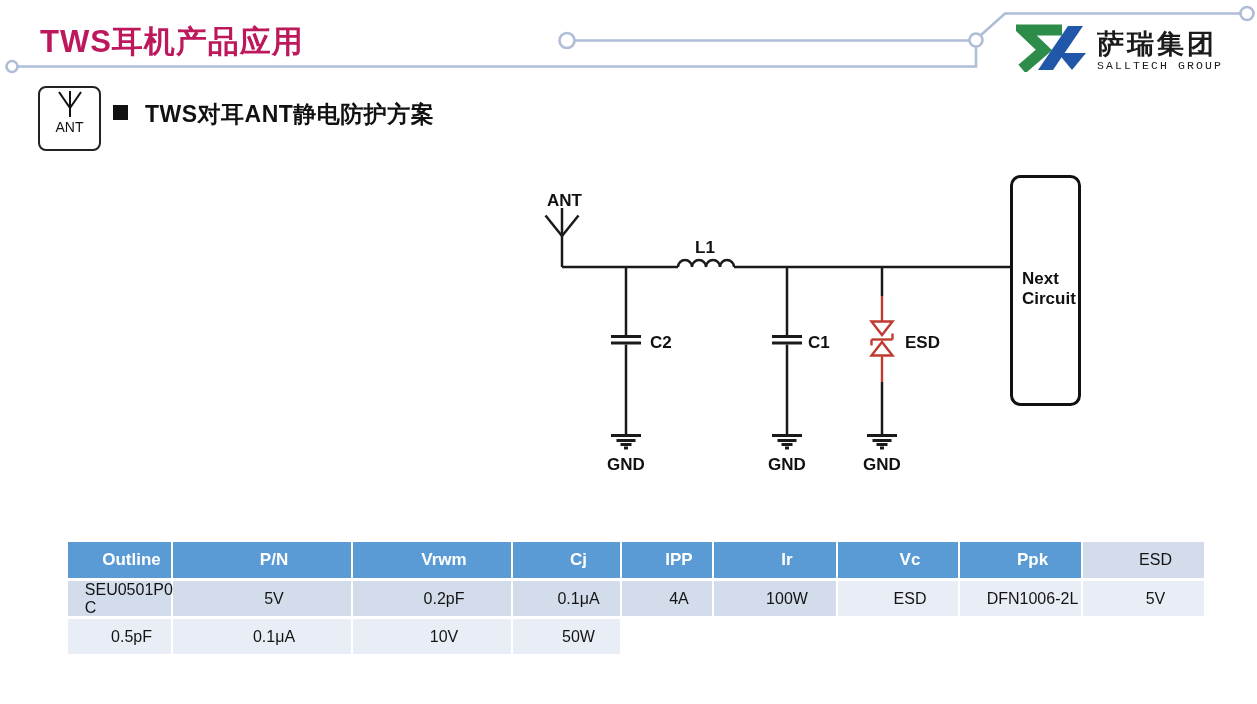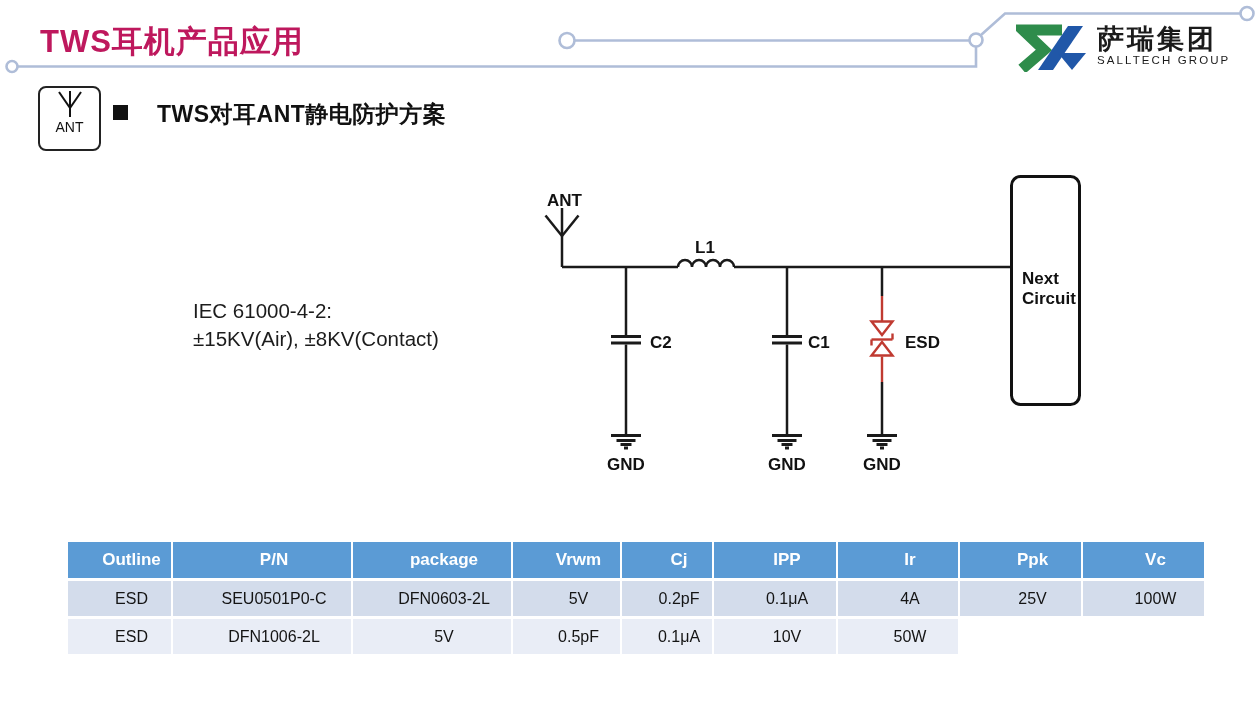--- a/index.html
+++ b/index.html
@@ -1,29 +1,29 @@
 <!DOCTYPE html>
 <html><head>
 <meta charset="utf-8">
 <style>
   html,body{margin:0;padding:0;background:#e8e8e8;}
   .slide{position:relative;width:1257px;height:704px;background:#ffffff;overflow:hidden;
          font-family:"Liberation Sans",sans-serif;margin:0 auto;}
   .abs{position:absolute;}
   
   .page-title{left:40px;top:21px;font-size:31px;font-weight:700;color:#be185d;letter-spacing:1px;text-align:center;}
-  .logo-wrap{left:1016px;top:24px;display:flex;align-items:flex-start;gap:7px;}
+  .logo-wrap{left:1016px;top:24px;display:flex;align-items:flex-end;gap:7px;}
   .logo-text-cn{font-size:27px;font-weight:700;color:#1b1b1b;letter-spacing:3px;line-height:30px;}
-  .logo-text-en{font-size:11.5px;font-weight:500;color:#1b1b1b;letter-spacing:2.1px;margin-top:0;}
+  .logo-text-en{font-size:11.5px;font-weight:500;color:#1b1b1b;letter-spacing:2.1px;margin-top:0;font-family:Liberation Mono, monospace;}
   
   .ant-badge{left:38px;top:86px;width:59px;height:61px;border:2.5px solid #222;border-radius:8px;
              display:flex;flex-direction:column;align-items:center;justify-content:flex-start;background:#fff;}
   .ant-badge-label{font-size:14px;color:#111;margin-top:1px;}
   
-  .section-heading{left:113px;top:99px;display:flex;align-items:flex-start;gap:12px;}
+  .section-heading{left:113px;top:99px;display:flex;align-items:flex-start;}
   .bullet-square{width:15px;height:15px;background:#111;margin-top:6px;flex:none;}
   .section-heading-text{margin-left:17px;font-size:23px;font-weight:700;color:#111;letter-spacing:0.5px;}
   
   .iec-note{left:193px;top:297px;font-size:20.5px;color:#1c1c1c;line-height:28px;}
   
   .overlay{left:0;top:0;width:1257px;height:704px;pointer-events:none;}
   .overlay text{font-family:"Liberation Sans",sans-serif;font-weight:700;fill:#111;}
   
   .spec-table{left:68px;top:542px;display:grid;
       grid-template-columns:103px 178px 158px 107px 90px 122px 120px 121px 121px;
@@ -144,44 +144,37 @@
       </g>
     </svg>
     <div class="ant-badge-label">ANT</div>
   </div>
 
   <div class="abs section-heading">
     <div class="bullet-square"></div>
     <div class="section-heading-text">TWS对耳ANT静电防护方案</div>
   </div>
 
-  <div class="abs iec-note">
-    <div>IEC 61000-4-2:</div>
-    <div>±15KV(Air), ±8KV(Contact)</div>
-  </div>
 
   <div class="abs spec-table">
     <div class="cell th">Outline</div>
     <div class="cell th">P/N</div>
-    <div class="cell th">package</div>
     <div class="cell th">Vrwm</div>
     <div class="cell th">Cj</div>
     <div class="cell th">IPP</div>
     <div class="cell th">Ir</div>
+    <div class="cell th">Vc</div>
     <div class="cell th">Ppk</div>
-    <div class="cell th">Vc</div>
 
     <div class="cell r1">ESD</div>
     <div class="cell r1">SEU0501P0-C</div>
-    <div class="cell r1">DFN0603-2L</div>
     <div class="cell r1">5V</div>
     <div class="cell r1">0.2pF</div>
     <div class="cell r1">0.1μA</div>
     <div class="cell r1">4A</div>
-    <div class="cell r1">25V</div>
     <div class="cell r1">100W</div>
 
     <div class="cell r2">ESD</div>
     <div class="cell r2">DFN1006-2L</div>
     <div class="cell r2">5V</div>
     <div class="cell r2">0.5pF</div>
     <div class="cell r2">0.1μA</div>
     <div class="cell r2">10V</div>
     <div class="cell r2">50W</div>
   </div>

